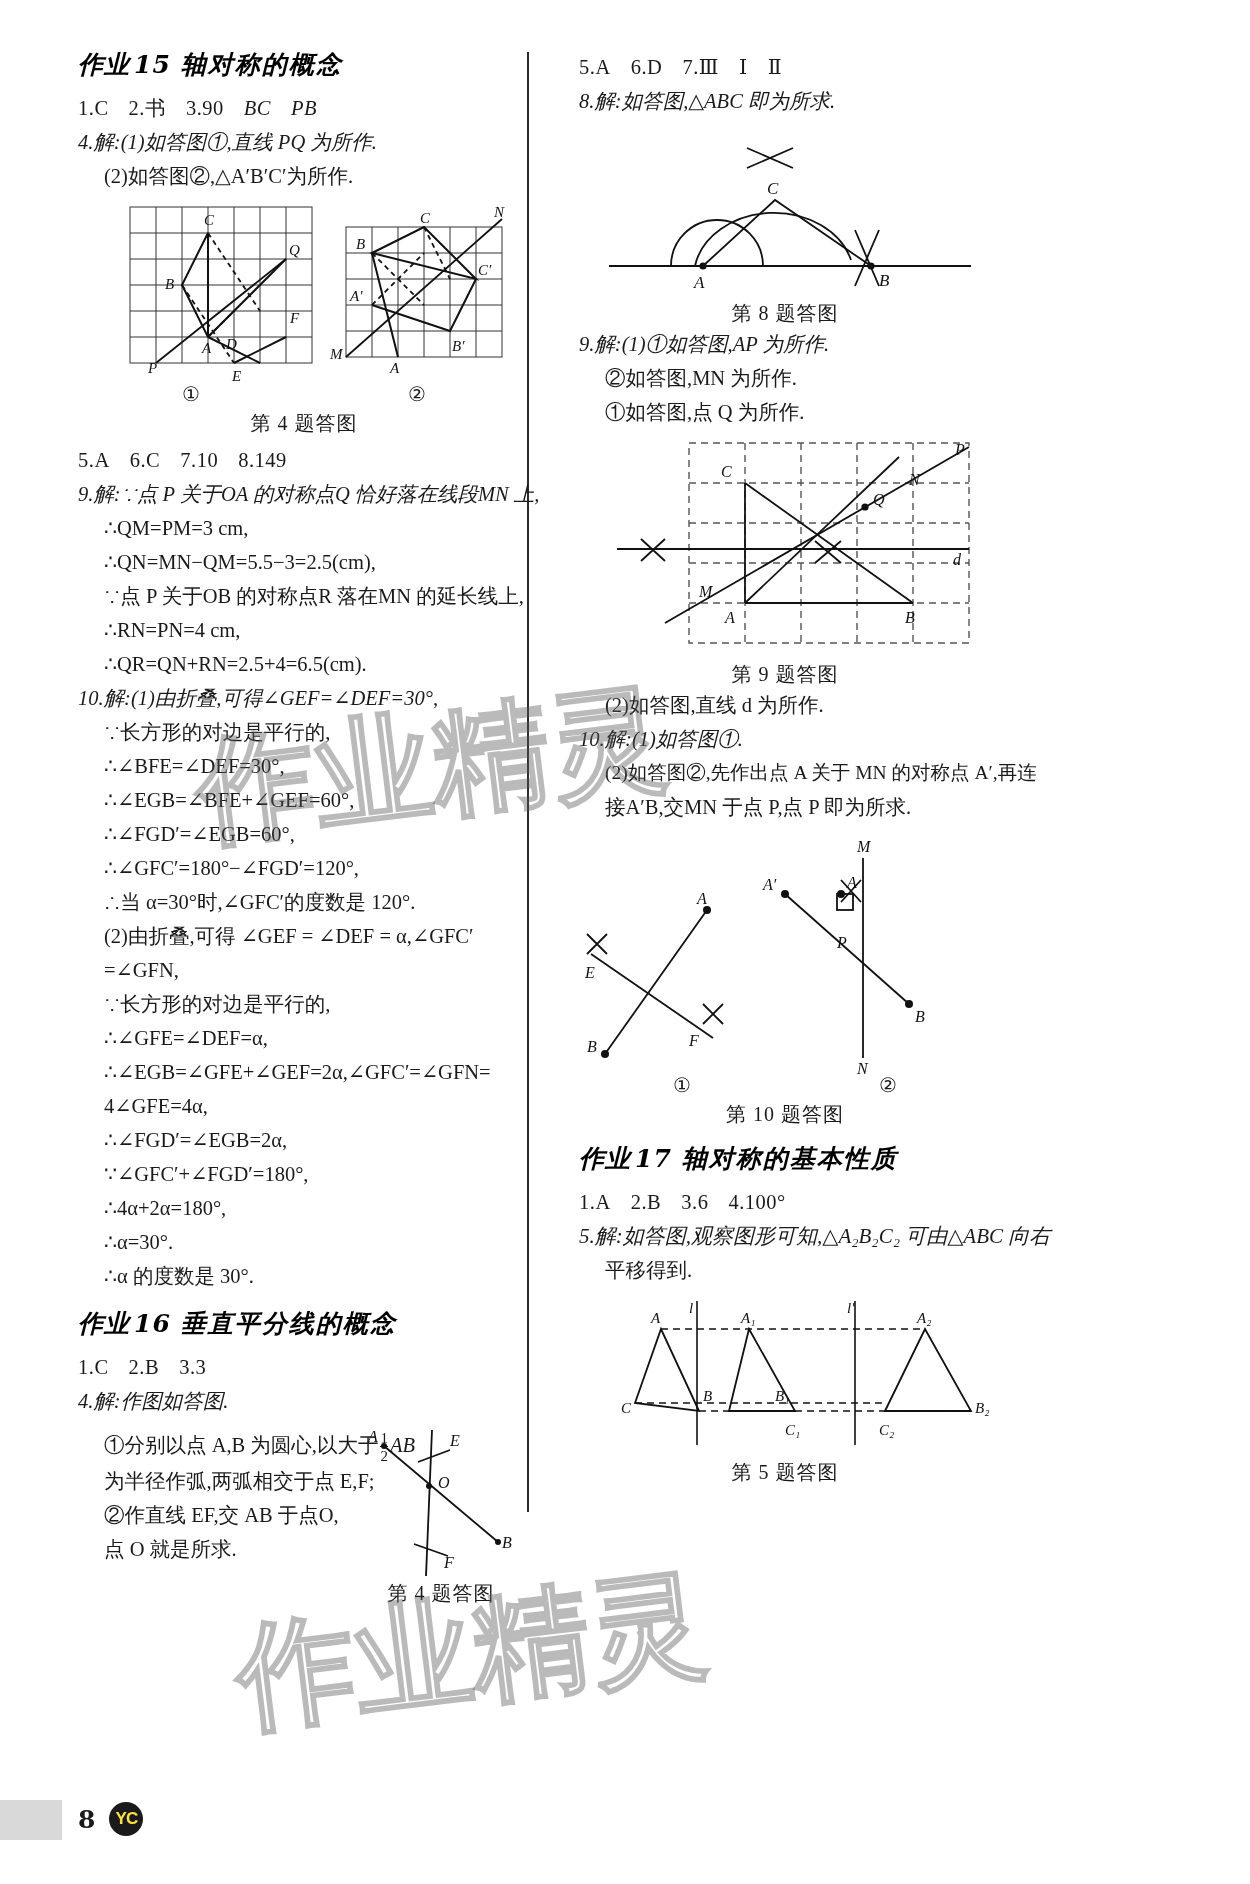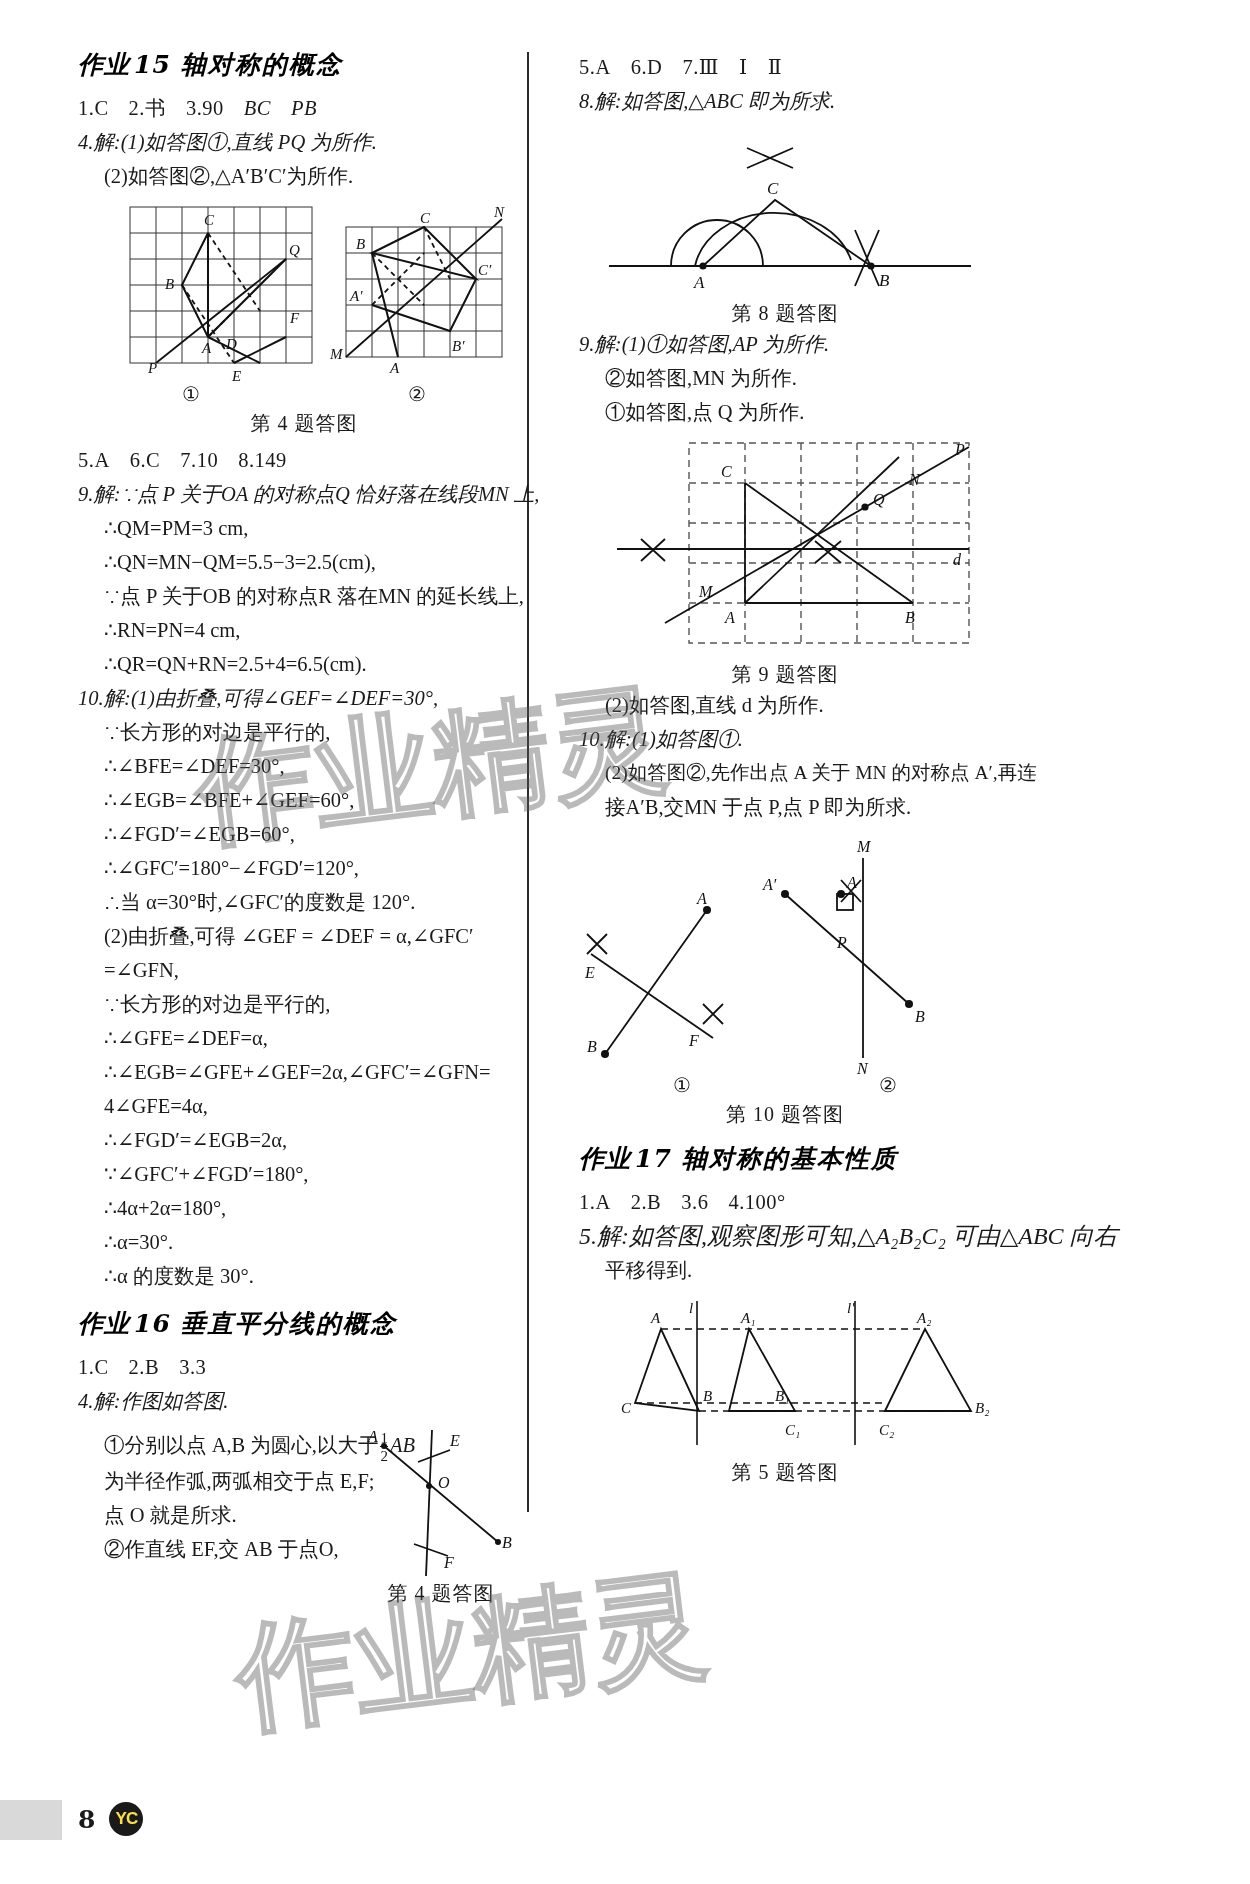--- a/index.html
+++ b/index.html
@@ -186,22 +186,22 @@
     <div class="ansrow">
       <span>1.C</span><span>2.B</span><span>3.3</span>
     </div>
 
     <div class="line l0">4.解:作图如答图.</div>
 
     <div style="position:relative;">
       <div style="width:310px;">
         <div class="line l1" style="margin-top:10px;"><span>①分别以点 A,B 为圆心,以大于</span><span class="frac"><span>1</span><span class="den">2</span></span><span class="ital">AB</span></div>
         <div class="line l1" style="">为半径作弧,两弧相交于点 E,F;</div>
+        <div class="line l1">②作直线 EF,交 AB 于点O,</div>
         <div class="line l1">点 O 就是所求.</div>
-        <div class="line l1">②作直线 EF,交 AB 于点O,</div>
       </div>
 
       <svg width="170" height="170" viewBox="0 0 170 170" style="position:absolute;right:-6px;top:-4px;">
         <g stroke="#111" stroke-width="1.8" fill="none">
           <path d="M18 22 L132 118"></path>
           <path d="M66 6 L60 152"></path>
           <path d="M52 38 L84 26"></path>
           <path d="M48 120 L82 132"></path>
         </g>
         <circle cx="18" cy="22" r="3" fill="#111"></circle>
@@ -337,21 +337,21 @@
     </div>
 
     <div class="assign-head">
       <span>作业</span><span class="num">17</span><span class="title">轴对称的基本性质</span>
     </div>
 
     <div class="ansrow">
       <span>1.A</span><span>2.B</span><span>3.6</span><span>4.100°</span>
     </div>
 
-    <div class="line l0" style="font-size:24px;">5.解:如答图,观察图形可知,△A₂B₂C₂ 可由△ABC 向右</div>
+    <div class="line l0" style="font-size:21px;">5.解:如答图,观察图形可知,△A₂B₂C₂ 可由△ABC 向右</div>
     <div class="line l1">平移得到.</div>
 
     <div class="figwrap">
       <svg width="412" height="160" viewBox="0 0 412 160">
         <g stroke="#111" stroke-width="1.6" fill="none">
           <path d="M118 6 V150"></path>
           <path d="M276 6 V150"></path>
         </g>
         <g stroke="#111" stroke-width="1.8" fill="none">
           <path d="M56 108 L82 34 L120 116 Z"></path>

